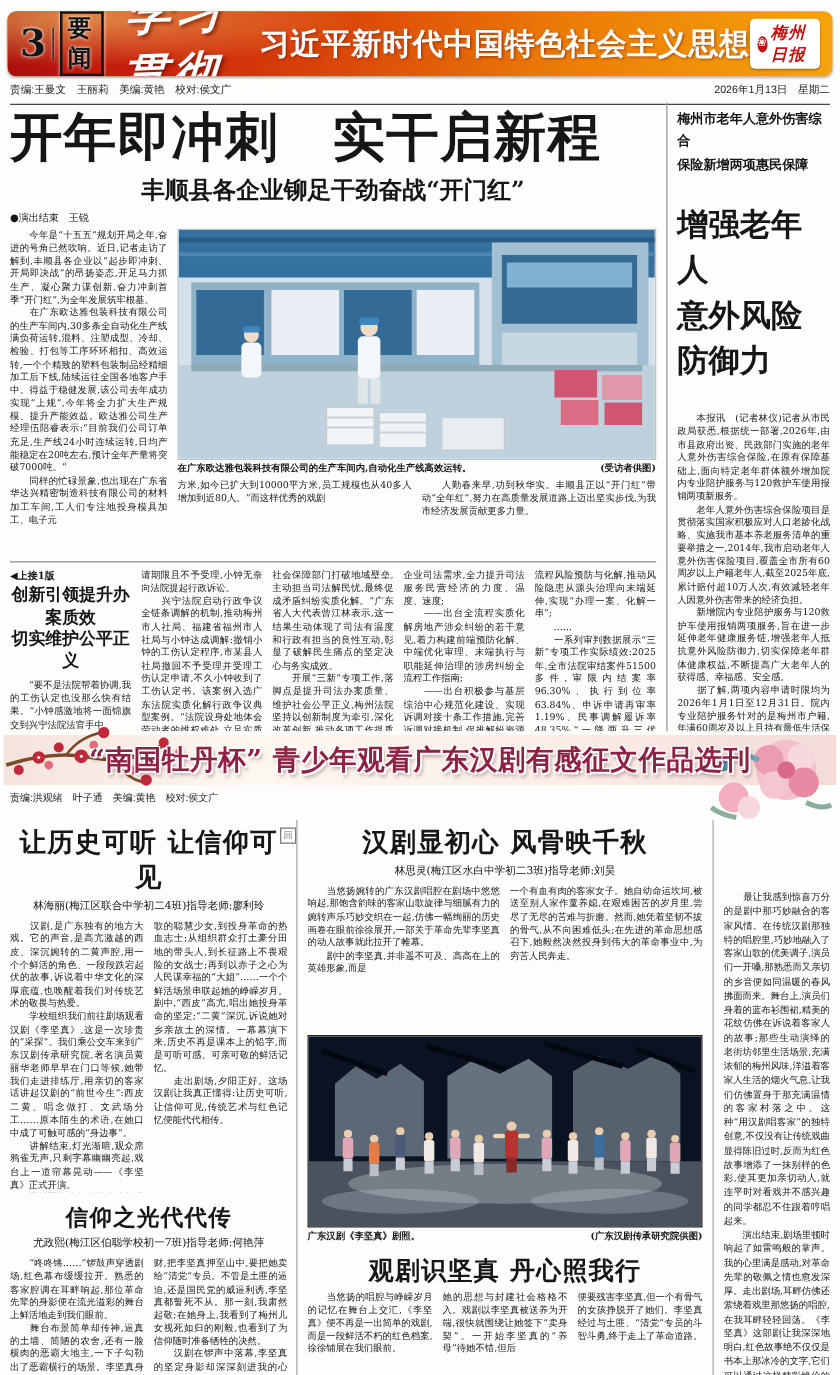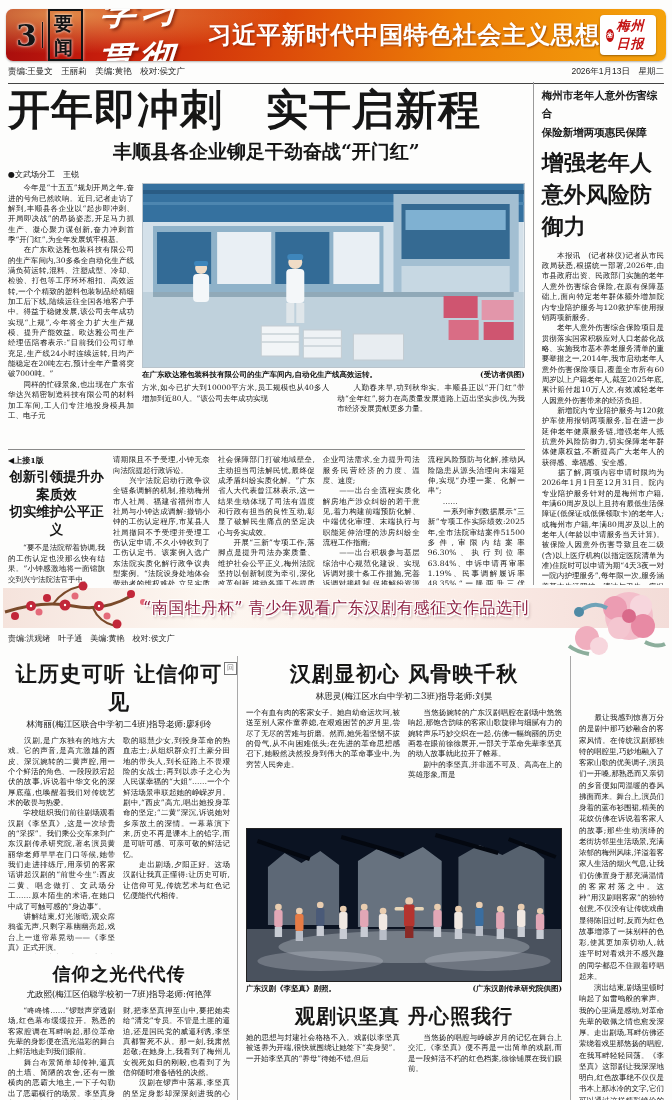--- a/index.html
+++ b/index.html
@@ -41,29 +41,29 @@
   .factory-photo{height:183px;border:1px solid #b9c4cc;}
   .cap-row{display:flex;justify-content:space-between;font-size:7.5px;font-weight:600;margin:2px 0 3px;}
   .lead-belowcols{display:flex;gap:8px;flex:1;overflow:hidden;}
   .lead-belowcols .c{flex:1;}
   .lead-divider{border:none;border-top:1px solid #8a8a8a;margin:6px 0 5px;}
   .jump-row{display:flex;gap:8px;flex:1;overflow:hidden;}
   .jump-row .c{flex:1;}
   .jump-marker{font-size:8px;font-weight:700;margin-bottom:2px;}
   .jump-headline{font-size:13.5px;font-weight:900;text-align:center;line-height:1.3;margin:2px 0 5px;white-space:pre-line;}
   
-  .right-col{width:124px;padding-left:8px;display:flex;flex-direction:column;}
+  .right-col{width:124px;padding-left:8px;display:flex;flex-direction:column;gap:15px;}
   .kicker{font-size:10.5px;font-weight:600;line-height:1.75;white-space:pre-line;margin-top:4px;}
-  .ins-headline{font-size:22px;font-weight:900;line-height:1.45;white-space:pre-line;margin:6px 0 8px;}
+  .ins-headline{font-size:25px;font-weight:900;line-height:1.45;white-space:pre-line;margin:6px 0 8px;}
   .ins-body{flex:1;}
   
   .feature{position:absolute;top:588px;left:0;right:0;bottom:0;}
   .fbanner{position:relative;height:40px;margin:0 3px;
     background:linear-gradient(90deg,#f5e3dc,#fdf7f1 30%,#fbece6 68%,#f3dcd8);display:flex;align-items:center;justify-content:center;}
-  .fbanner-title{position:relative;z-index:2;font-size:16px;font-weight:400;color:#8e2243;letter-spacing:.5px;
+  .fbanner-title{position:relative;z-index:2;font-size:22px;font-weight:700;color:#8e2243;letter-spacing:.5px;
     text-shadow:1.5px 1.5px 0 #fff,-1px -1px 0 #fff,1px -1px 0 #fff,-1px 1px 0 #fff,2px 3px 3px rgba(60,10,20,.35);white-space:nowrap;}
   .deco{position:absolute;z-index:1;}
   .fstaff{font-family:"Liberation Sans","DejaVu Sans",sans-serif;font-size:8px;color:#222;margin:5px 8px 2px;}
   .fgrid{position:absolute;top:68px;left:8px;right:8px;bottom:0;display:flex;}
   .e-left{width:222px;padding-right:7px;display:flex;flex-direction:column;}
   .e-mid{width:316px;padding:0 8px;border-left:1px solid #a8a8a8;border-right:1px solid #a8a8a8;display:flex;flex-direction:column;}
   .e-right{flex:1;padding-left:8px;padding-top:56px;}
   .essay-h{font-size:21px;font-weight:700;text-align:center;letter-spacing:1px;margin:4px 0 3px;}
   .essay-h.small{font-size:18px;margin-top:8px;}
   .essay-by{font-size:8.5px;text-align:center;margin-bottom:5px;color:#111;}
@@ -98,21 +98,21 @@
   <div class="dateline">
     <span>责编:王曼文　王丽莉　美编:黄艳　校对:侯文广</span>
     <span>2026年1月13日　星期二</span>
   </div>
 
   <div class="top-zone">
 
     <div class="main-left">
       <h1 class="lead-headline">开年即冲刺　实干启新程</h1>
       <div class="lead-subhead">丰顺县各企业铆足干劲奋战“开门红”</div>
-      <div class="reporter">●文武场分工　王锐</div>
+      <div class="reporter">●演出结束　王锐</div>
 
       <div class="lead-top">
         <div class="lead-col1 prebody">　　今年是“十五五”规划开局之年,奋进的号角已然吹响。近日,记者走访了解到,丰顺县各企业以“起步即冲刺、开局即决战”的昂扬姿态,开足马力抓生产、凝心聚力谋创新,奋力冲刺首季“开门红”,为全年发展筑牢根基。
 　　在广东欧达雅包装科技有限公司的生产车间内,30多条全自动化生产线满负荷运转,混料、注塑成型、冷却、检验、打包等工序环环相扣、高效运转,一个个精致的塑料包装制品经精细加工后下线,陆续运往全国各地客户手中。得益于稳健发展,该公司去年成功实现“上规”,今年将全力扩大生产规模、提升产能效益。欧达雅公司生产经理伍陪睿表示:“目前我们公司订单充足,生产线24小时连续运转,日均产能稳定在20吨左右,预计全年产量将突破7000吨。”
 　　同样的忙碌景象,也出现在广东省华达兴精密制造科技有限公司的材料加工车间,工人们专注地投身模具加工、电子元</div>
         <div class="lead-right">
 
           <svg class="factory-photo" viewBox="0 0 380 183" preserveAspectRatio="none">
             <rect width="380" height="183" fill="#d4e1ea"></rect>
             <rect width="380" height="38" fill="#35719f"></rect>
@@ -149,21 +149,21 @@
             <rect x="118" y="142" width="38" height="30" fill="#f2f5f7" stroke="#c3ccd2"></rect>
             <rect x="160" y="146" width="38" height="28" fill="#eef2f5" stroke="#c3ccd2"></rect>
             <path d="M118 150h38M118 158h38M160 154h38M160 162h38" stroke="#c9d2d8" stroke-width="1.5"></path>
             <rect x="210" y="150" width="50" height="26" fill="#e8edf1" stroke="#c3ccd2"></rect>
           </svg>
           <div class="cap-row">
             <span>在广东欧达雅包装科技有限公司的生产车间内,自动化生产线高效运转。</span>
             <span>(受访者供图)</span>
           </div>
           <div class="lead-belowcols">
-            <div class="c prebody">方米,如今已扩大到10000平方米,员工规模也从40多人增加到近80人。”该公司去年成功实现</div>
+            <div class="c prebody">方米,如今已扩大到10000平方米,员工规模也从40多人增加到近80人。”而这样优秀的戏剧</div>
             <div class="c prebody">　　人勤春来早,功到秋华实。丰顺县正以“开门红”带动“全年红”,努力在高质量发展道路上迈出坚实步伐,为我市经济发展贡献更多力量。</div>
           </div>
         </div>
       </div>
 
       <hr class="lead-divider">
 
       <div class="jump-row">
         <div class="c">
           <div class="jump-marker">◀上接1版</div>
@@ -268,23 +268,23 @@
 　　舞台布景简单却传神,逼真的土墙、简陋的农舍,还有一脸横肉的恶霸大地主,一下子勾勒出了恶霸横行的场景。李坚真身着粗布衣衫站在中央,眼神清澈,透着不容侵犯的正气和对信仰的坚定。原来,大地主为了钱</div>
           <div class="c prebody">财,把李坚真押至山中,要把她卖给“清党”专员。不管是土匪的逼迫,还是国民党的威逼利诱,李坚真都誓死不从。那一刻,我肃然起敬;在她身上,我看到了梅州儿女视死如归的刚毅,也看到了为信仰随时准备牺牲的决然。
 　　汉剧在锣声中落幕,李坚真的坚定身影却深深刻进我的心底。信仰之光,代代相传,正是无数先辈的甘愿奉献,才换来我们今天的幸福生活。</div>
         </div>
       </div>
 
       <div class="e-mid">
         <div class="essay-h">汉剧显初心 风骨映千秋</div>
         <div class="essay-by">林思灵(梅江区水白中学初二3班)指导老师:刘昊</div>
         <div class="twocol m1cols">
-          <div class="c prebody">一个有血有肉的客家女子。她自幼命运坎坷,被送至别人家作童养媳,在艰难困苦的岁月里,尝尽了无尽的苦难与折磨。然而,她凭着坚韧不拔的骨气,从不向困难低头;在先进的革命思想感召下,她毅然决然投身到伟大的革命事业中,为穷苦人民奔走。</div>
           <div class="c prebody">　　当悠扬婉转的广东汉剧唱腔在剧场中悠悠响起,那饱含韵味的客家山歌旋律与细腻有力的婉转声乐巧妙交织在一起,仿佛一幅绚丽的历史画卷在眼前徐徐展开,一部关于革命先辈李坚真的动人故事就此拉开了帷幕。
 　　剧中的李坚真,并非遥不可及、高高在上的英雄形象,而是</div>
+          <div class="c prebody">一个有血有肉的客家女子。她自幼命运坎坷,被送至别人家作童养媳,在艰难困苦的岁月里,尝尽了无尽的苦难与折磨。然而,她凭着坚韧不拔的骨气,从不向困难低头;在先进的革命思想感召下,她毅然决然投身到伟大的革命事业中,为穷苦人民奔走。</div>
         </div>
 
         <svg class="stage-photo" viewBox="0 0 300 152" preserveAspectRatio="none">
           <rect width="300" height="152" fill="#0b1322"></rect>
           <polygon points="20,38 36,24 52,34 70,22 88,36 88,96 20,96" fill="#66727f" opacity="0.9"></polygon>
           <polygon points="106,32 124,20 146,30 168,18 186,32 186,98 106,98" fill="#717d8a" opacity="0.9"></polygon>
           <polygon points="202,28 222,16 244,26 266,14 284,30 284,100 202,100" fill="#5e6a77" opacity="0.9"></polygon>
           <path d="M10 12 L60 30 M90 8 L150 26 M180 6 L240 24 M250 10 L295 28" stroke="#040810" stroke-width="4"></path>
           <rect y="100" width="300" height="52" fill="#4a525e"></rect>
           <ellipse cx="150" cy="118" rx="120" ry="16" fill="#aab1ba" opacity="0.45"></ellipse>
@@ -361,22 +361,23 @@
                 <rect x="-3.5" y="19" width="7" height="9" fill="#c8ccd4"></rect>
               </g>
           </g>
         </svg>
         <div class="cap-row">
           <span>广东汉剧《李坚真》剧照。</span>
           <span>(广东汉剧传承研究院供图)</span>
         </div>
         <div class="essay-h" style="font-size:20px;margin-top:6px;">观剧识坚真 丹心照我行</div>
         <div class="twocol m2cols">
+          <div class="c prebody">　　当悠扬的唱腔与峥嵘岁月的记忆在舞台上交汇,《李坚真》便不再是一出简单的戏剧,而是一段鲜活不朽的红色档案,徐徐铺展在我们眼前。</div>
           <div class="c prebody">她的思想与封建社会格格不入。戏剧以李坚真被送养为开端,很快就围绕让她签下“卖身契”。一开始李坚真的“养母”待她不错,但后</div>
-          <div class="c prebody">　　当悠扬的唱腔与峥嵘岁月的记忆在舞台上交汇,《李坚真》便不再是一出简单的戏剧,而是一段鲜活不朽的红色档案,徐徐铺展在我们眼前。</div>
+          <div class="c prebody">便要残害李坚真,但一个有骨气的女孩挣脱开了她们。李坚真经过与土匪、“清党”专员的斗智斗勇,终于走上了革命道路。</div>
         </div>
       </div>
 
       <div class="e-right">
         <div class="prebody" style="height:100%;">　　最让我感到惊喜万分的是剧中那巧妙融合的客家风情。在传统汉剧那独特的唱腔里,巧妙地融入了客家山歌的优美调子,演员们一开嗓,那熟悉而又亲切的乡音便如同温暖的春风拂面而来。舞台上,演员们身着的蓝布衫围裙,精美的花纹仿佛在诉说着客家人的故事;那些生动演绎的老街坊邻里生活场景,充满浓郁的梅州风味,洋溢着客家人生活的烟火气息,让我们仿佛置身于那充满温情的客家村落之中。这种“用汉剧唱客家”的独特创意,不仅没有让传统戏曲显得陈旧过时,反而为红色故事增添了一抹别样的色彩,使其更加亲切动人,就连平时对看戏并不感兴趣的同学都忍不住跟着哼唱起来。
 　　演出结束,剧场里顿时响起了如雷鸣般的掌声。我的心里满是感动,对革命先辈的敬佩之情也愈发深厚。走出剧场,耳畔仿佛还萦绕着戏里那悠扬的唱腔,在我耳畔轻轻回荡。《李坚真》这部剧让我深深地明白,红色故事绝不仅仅是书本上那冰冷的文字,它们可以通过这样精彩绝伦的舞台,变成我们看得见、摸得着、听得懂、记得住的感动。
 　　今天我们所拥有的幸福生活,是千千万万个像李坚真这样的革命先辈用他们坚定的信念和无畏的牺牲换来的。而这样优秀的戏剧,就像一座坚固而又温暖的桥梁,把革命先辈的精神传递给我们。</div>
       </div>
     </div>
   </div>

